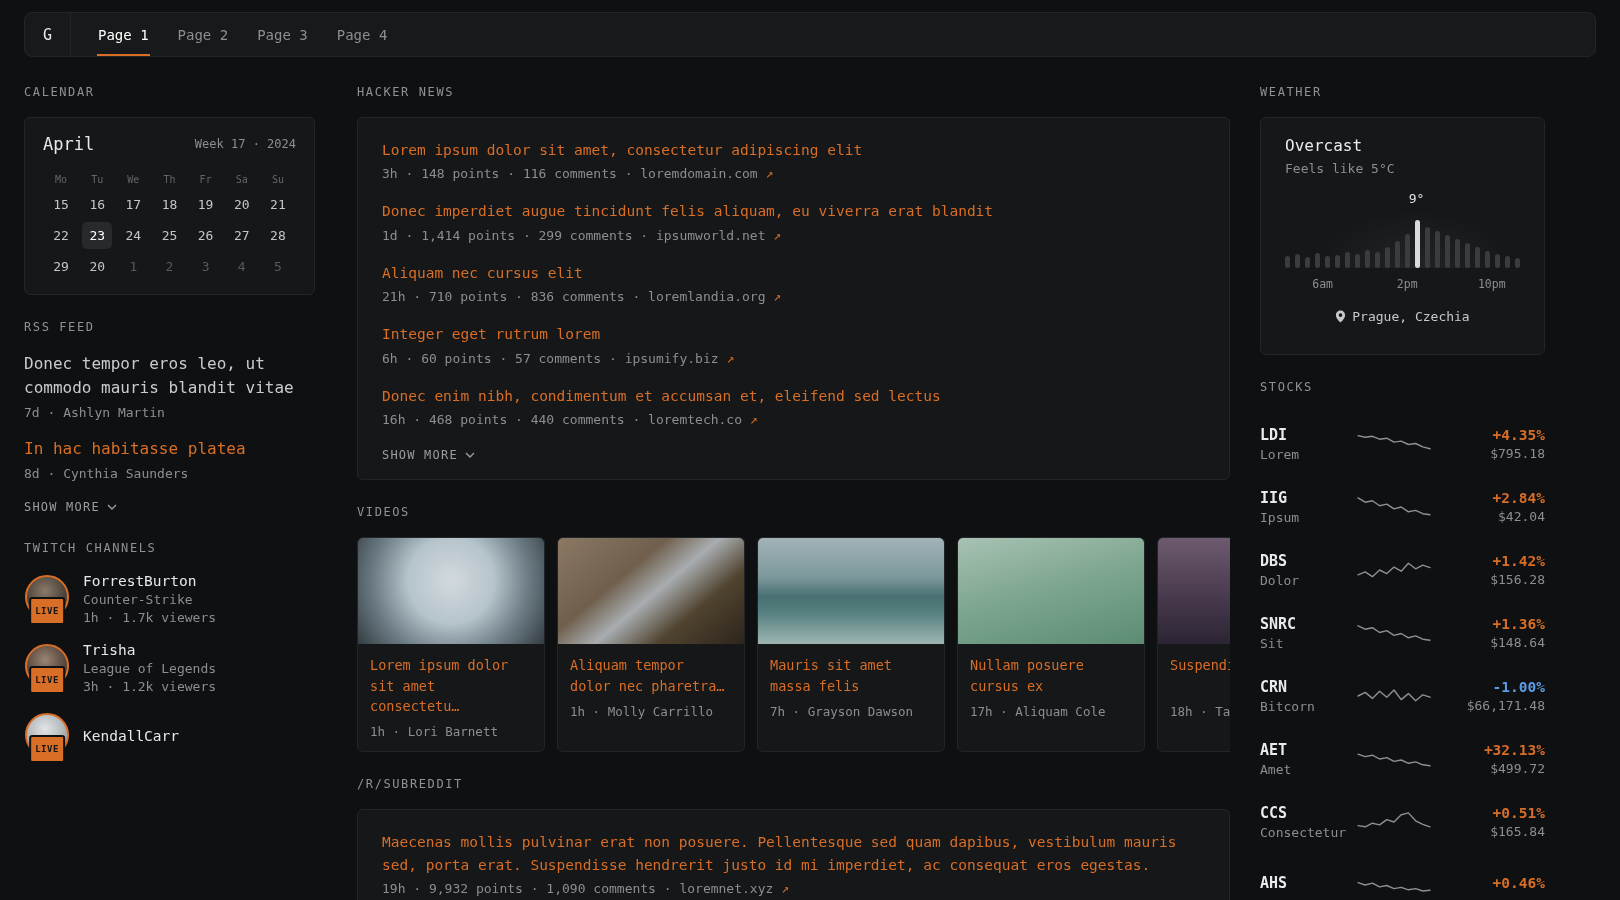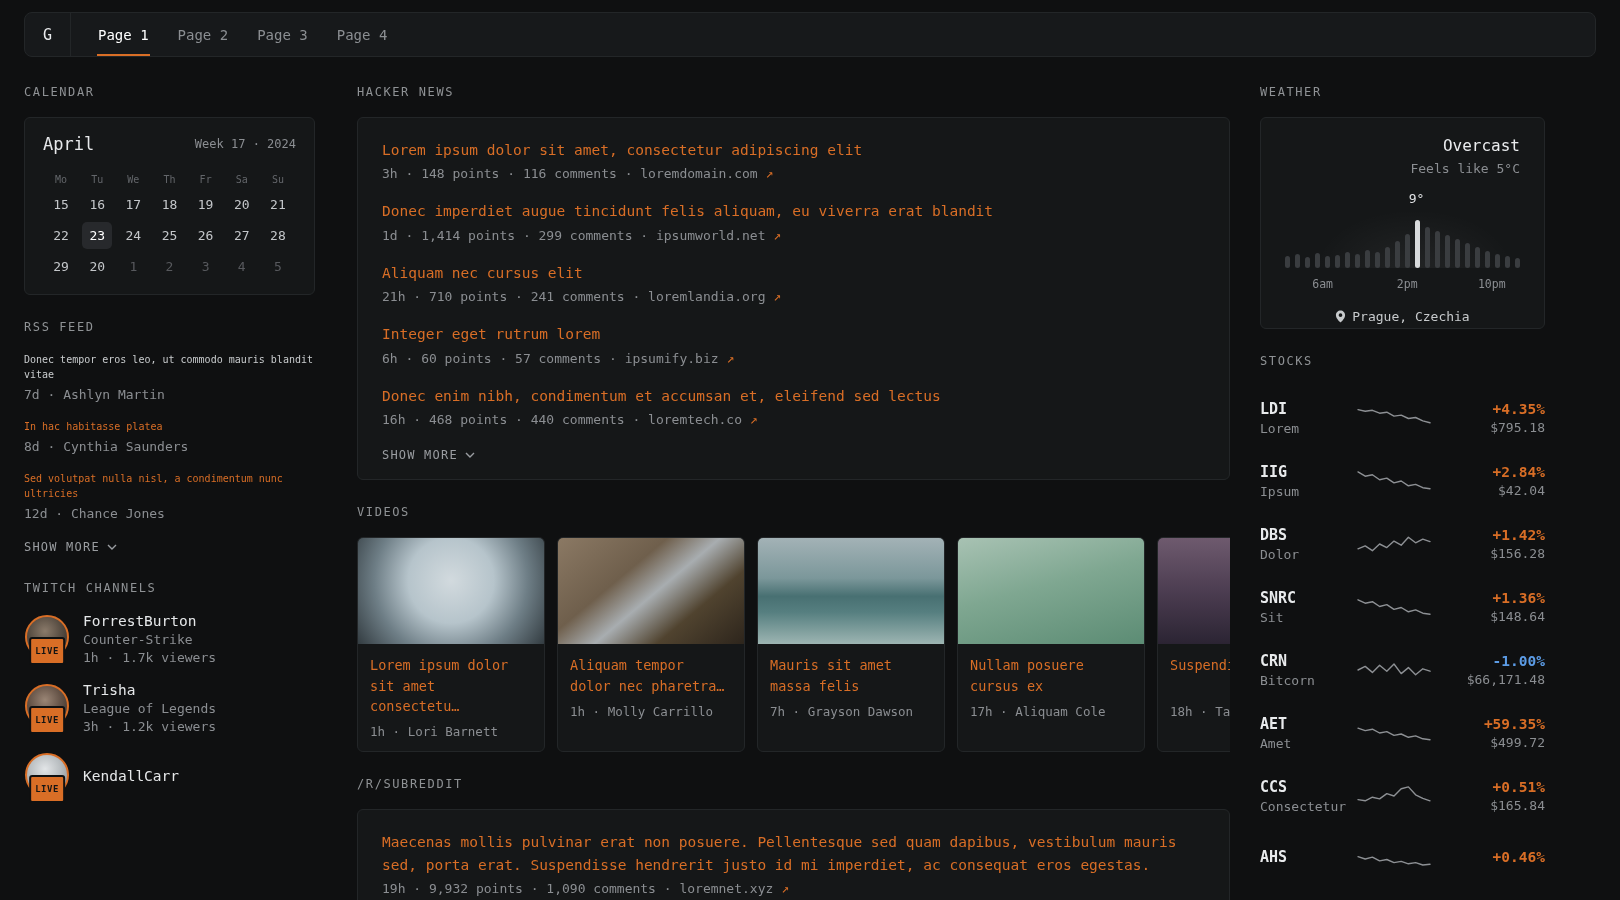--- a/index.html
+++ b/index.html
@@ -42,21 +42,21 @@
   .cal-meta{font-size:12px;color:var(--muted)}
   .cal-grid{display:grid;grid-template-columns:repeat(7,1fr);justify-items:center}
   .cal-dow{margin-top:16px}
   .dow{font-size:10px;color:var(--dim);padding:4px 0}
   .day{font-size:13px;color:#c4c7ca;width:30px;height:27px;margin:2px 0;border-radius:5px;
     display:flex;align-items:center;justify-content:center}
   .day.muted{color:#57595d}
   .day.selected{background:#27292c;color:#ffffff}
   
   .rss-item{margin-bottom:17px}
-  .rss-title{display:block;color:var(--accent);font-size:10px;line-height:1.5}
+  .rss-title{display:block;color:var(--accent);font-size:16px;line-height:1.5}
   .rss-title.read{color:#c9ccce}
   
   .tw-item{display:flex;align-items:center;margin-bottom:17px;cursor:pointer}
   .tw-avatar-wrap{position:relative;width:46px;height:52px;margin-right:13px;flex:none}
   .tw-avatar{width:44px;height:44px;border-radius:50%;border:2px solid var(--accent);margin:2px auto 0}
   .tw-live{position:absolute;left:50%;transform:translateX(-50%);bottom:0;background:var(--accent);
     color:#141414;font-size:9px;font-weight:700;letter-spacing:.5px;padding:7px 4px;border-radius:3px;
     border:2px solid var(--bg)}
   .tw-name{color:#e5e7e9;font-size:14.5px}
   .tw-sub{color:var(--muted);font-size:13px;margin-top:3px}
@@ -66,21 +66,21 @@
   .feed-title{display:inline-block;color:var(--accent);font-size:14.5px;line-height:1.55}
   
   .video-row{display:flex;gap:12px;overflow:hidden;width:873px}
   .video-card{width:188px;flex:none;background:var(--card);border:1px solid var(--border);
     border-radius:6px;overflow:hidden;cursor:pointer}
   .thumb{height:106px;background:#333}
   .video-body{padding:11px 12px 12px}
   .video-title{display:block;color:var(--accent);font-size:13.5px;line-height:1.5;min-height:41px}
   .video-meta{color:var(--muted);font-size:12.5px;margin-top:8px;white-space:nowrap}
   
-  .weather-card{padding:18px 24px 4px;text-align:right}
+  .weather-card{padding:18px 24px 30px;text-align:left}
   .w-cond{font-size:16px;color:#eaecee}
   .w-feels{font-size:13px;color:var(--muted);margin-top:6px}
   .w-chart{position:relative;height:56px;margin-top:36px;display:flex;align-items:flex-end;
     justify-content:space-between;
     background:radial-gradient(60% 150% at 55% 100%, rgba(255,255,255,0.055), rgba(255,255,255,0) 70%)}
   .wbar{width:5px;border-radius:2.5px;background:#3a3d40;flex:none}
   .wbar.hot{background:#d9dbdd}
   .w-temp{position:absolute;left:56%;top:-21px;transform:translateX(-50%);font-size:13px;color:#e0e2e4}
   .w-hours{position:relative;height:15px;margin-top:9px}
   .w-hour{position:absolute;transform:translateX(-50%);font-size:11.5px;color:var(--muted)}
@@ -205,24 +205,20 @@
             <div class="rss-item">
               <a class="rss-title read">Donec tempor eros leo, ut commodo mauris blandit vitae</a>
               <div class="meta">7d · Ashlyn Martin</div>
             </div>
 
             <div class="rss-item">
               <a class="rss-title">In hac habitasse platea</a>
               <div class="meta">8d · Cynthia Saunders</div>
             </div>
 
-            <div class="rss-item">
-              <a class="rss-title">Sed volutpat nulla nisl, a condimentum nunc ultricies</a>
-              <div class="meta">12d · Chance Jones</div>
-            </div>
 
           <button class="show-more">
             <span>SHOW MORE</span>
             <svg width="10" height="6" viewBox="0 0 10 6">
                 <path d="M1 1l4 4 4-4" fill="none" stroke="currentColor" stroke-width="1.4"></path>
               </svg>
           </button>
         </div>
       </div>
 
@@ -282,21 +278,21 @@
               <div class="meta"><span>3h · 148 points · 116 comments · loremdomain.com</span> <span class="arrow">↗</span></div>
             </article>
 
             <article class="feed-item">
               <a class="feed-title">Donec imperdiet augue tincidunt felis aliquam, eu viverra erat blandit</a>
               <div class="meta"><span>1d · 1,414 points · 299 comments · ipsumworld.net</span> <span class="arrow">↗</span></div>
             </article>
 
             <article class="feed-item">
               <a class="feed-title">Aliquam nec cursus elit</a>
-              <div class="meta"><span>21h · 710 points · 241 comments · loremlandia.org</span> <span class="arrow">↗</span></div>
+              <div class="meta"><span>21h · 710 points · 836 comments · loremlandia.org</span> <span class="arrow">↗</span></div>
             </article>
 
             <article class="feed-item">
               <a class="feed-title">Integer eget rutrum lorem</a>
               <div class="meta"><span>6h · 60 points · 57 comments · ipsumify.biz</span> <span class="arrow">↗</span></div>
             </article>
 
             <article class="feed-item">
               <a class="feed-title">Donec enim nibh, condimentum et accumsan et, eleifend sed lectus</a>
               <div class="meta"><span>16h · 468 points · 440 comments · loremtech.co</span> <span class="arrow">↗</span></div>
@@ -527,21 +523,21 @@
 
             <div class="stock-row">
               <div class="s-left">
                 <div class="s-ticker">AET</div>
                 <div class="s-name">Amet</div>
               </div>
               <svg class="spark" width="76" height="30" viewBox="0 0 76 30" xmlns="http://www.w3.org/2000/svg">
                 <polyline points="2.0,10.2 9.2,12.6 16.4,11.2 23.6,15.0 30.8,13.6 38.0,17.4 45.2,16.0 52.4,19.3 59.6,17.9 66.8,20.8 74.0,21.7"></polyline>
               </svg>
               <div class="s-right">
-                <div class="s-change">+59.35%</div>
+                <div class="s-change">+32.13%</div>
                 <div class="s-price">$499.72</div>
               </div>
             </div>
 
             <div class="stock-row">
               <div class="s-left">
                 <div class="s-ticker">CCS</div>
                 <div class="s-name">Consectetur</div>
               </div>
               <svg class="spark" width="76" height="30" viewBox="0 0 76 30" xmlns="http://www.w3.org/2000/svg">

